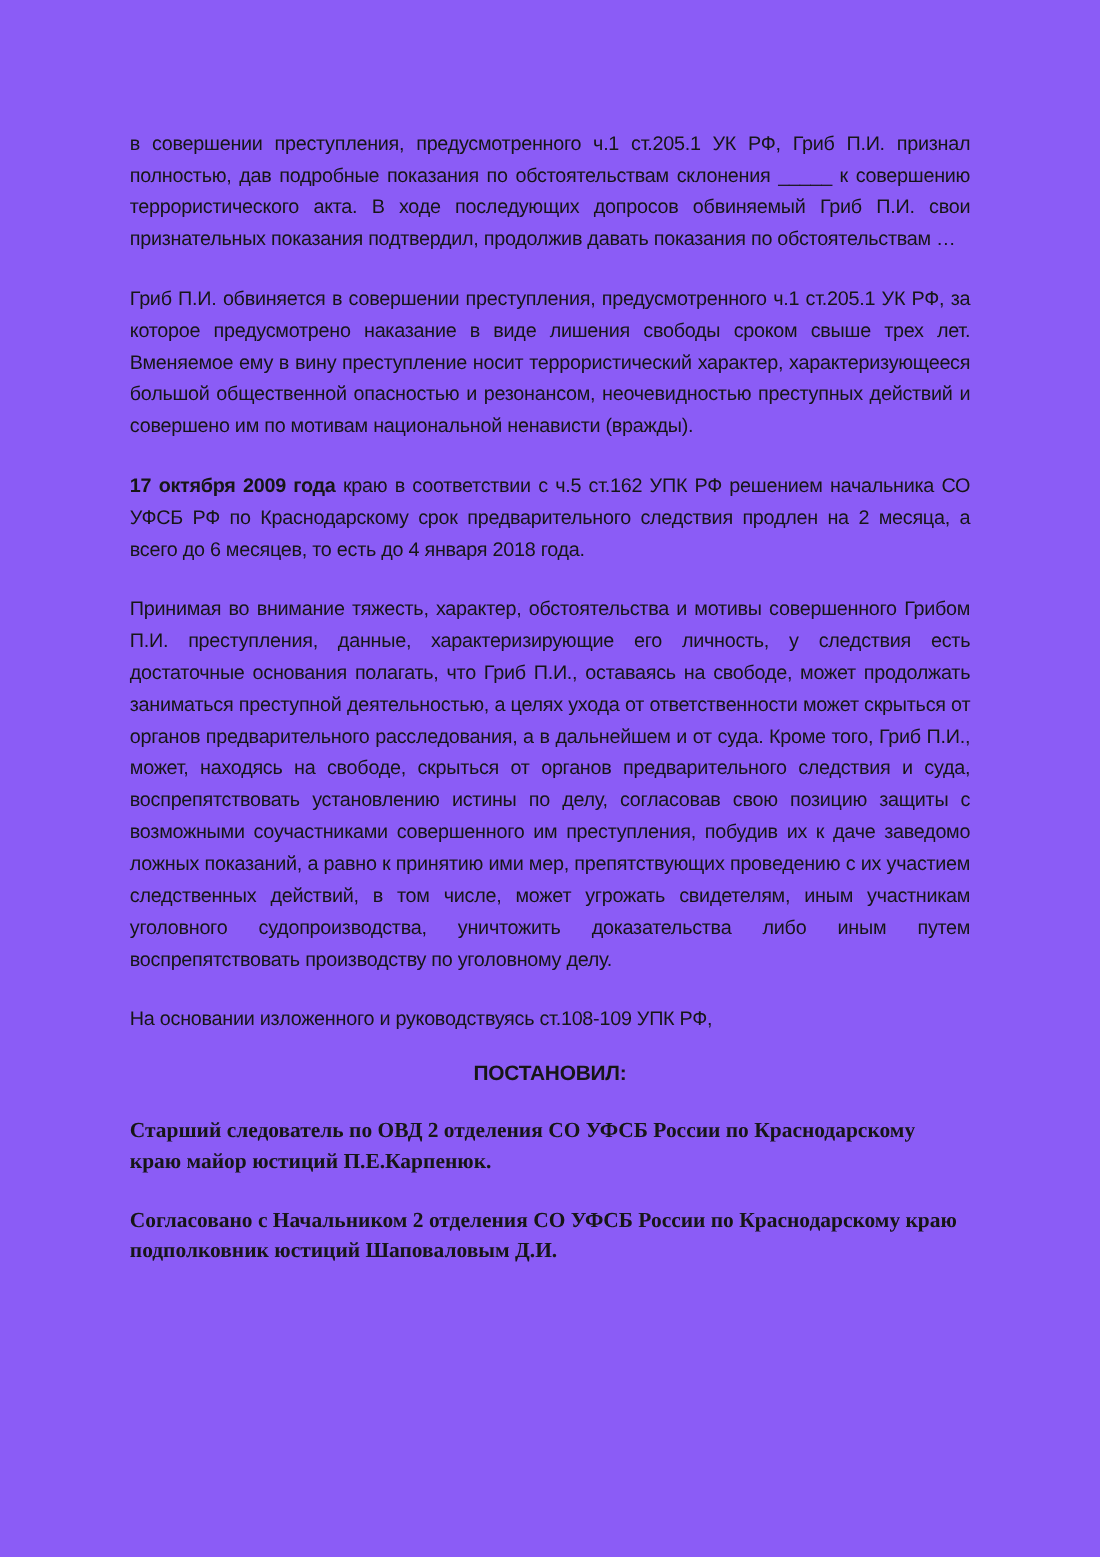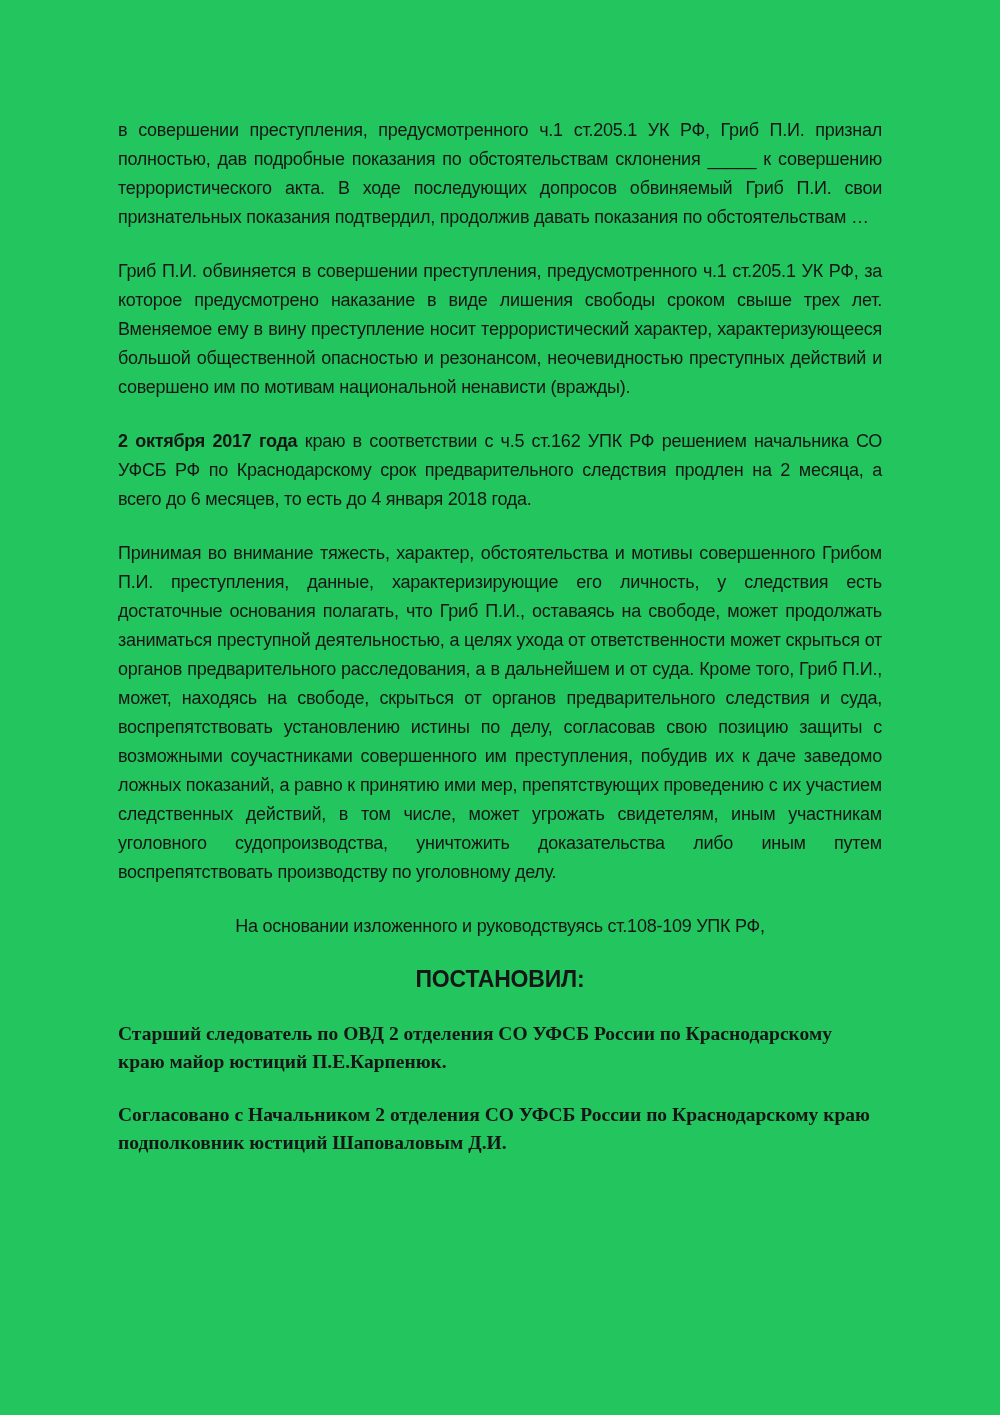--- a/index.html
+++ b/index.html
@@ -4,45 +4,45 @@
 <style>
   html, body {
     margin: 0;
     padding: 0;
     background: #ffffff;
   }
   .page {
     position: relative;
     width: 1000px;
     height: 1415px;
-    background: #22c55e;
+    background: #8b5cf6;
     overflow: hidden;
     box-sizing: border-box;
   }
   .content {
     padding: 116px 118px 0 118px;
     color: #161616;
   }
   p.sans {
     font-family: "Liberation Sans", "DejaVu Sans", sans-serif;
     font-size: 18px;
     line-height: 29px;
     letter-spacing: -0.25px;
     text-align: justify;
     margin: 0 0 25px 0;
   }
   p.sans.single {
-    text-align: center;
+    text-align: left;
   }
   .b {
     font-weight: bold;
   }
   .resolution {
     font-family: "Liberation Sans", "DejaVu Sans", sans-serif;
-    font-size: 23px;
+    font-size: 19px;
     font-weight: bold;
     text-align: center;
     letter-spacing: -0.2px;
     margin: 16px 0 27px 0;
   }
   p.serif {
     font-family: "Liberation Serif", "DejaVu Serif", serif;
     font-size: 19.5px;
     line-height: 27.5px;
     text-align: justify;
@@ -58,21 +58,21 @@
 
 <div class="page">
   <div class="content">
 
     <p class="sans">в совершении преступления, предусмотренного ч.1 ст.205.1 УК РФ, Гриб П.И. признал полностью, дав подробные показания по обстоятельствам склонения _____ к совершению террористического акта. В ходе последующих допросов обвиняемый Гриб П.И. свои признательных показания подтвердил, продолжив давать показания по обстоятельствам …</p>
 
 
     <p class="sans">Гриб П.И. обвиняется в совершении преступления, предусмотренного ч.1 ст.205.1 УК РФ, за которое предусмотрено наказание в виде лишения свободы сроком свыше трех лет. Вменяемое ему в вину преступление носит террористический характер, характеризующееся большой общественной опасностью и резонансом, неочевидностью преступных действий и совершено им по мотивам национальной ненависти (вражды).</p>
 
 
-    <p class="sans"><span class="b">2 октября 2017 года</span><span> краю в соответствии с ч.5 ст.162 УПК РФ решением начальника СО УФСБ РФ по Краснодарскому срок предварительного следствия продлен на 2 месяца, а всего до 6 месяцев, то есть до 4 января 2018 года.</span></p>
+    <p class="sans"><span class="b">17 октября 2009 года</span><span> краю в соответствии с ч.5 ст.162 УПК РФ решением начальника СО УФСБ РФ по Краснодарскому срок предварительного следствия продлен на 2 месяца, а всего до 6 месяцев, то есть до 4 января 2018 года.</span></p>
 
     <p class="sans">Принимая во внимание тяжесть, характер, обстоятельства и мотивы совершенного Грибом П.И. преступления, данные, характеризирующие его личность, у следствия есть достаточные основания полагать, что Гриб П.И., оставаясь на свободе, может продолжать заниматься преступной деятельностью, а целях ухода от ответственности может скрыться от органов предварительного расследования, а в дальнейшем и от суда. Кроме того, Гриб П.И., может, находясь на свободе, скрыться от органов предварительного следствия и суда, воспрепятствовать установлению истины по делу, согласовав свою позицию защиты с возможными соучастниками совершенного им преступления, побудив их к даче заведомо ложных показаний, а равно к принятию ими мер, препятствующих проведению с их участием следственных действий, в том числе, может угрожать свидетелям, иным участникам уголовного судопроизводства, уничтожить доказательства либо иным путем воспрепятствовать производству по уголовному делу.</p>
 
     <p class="sans single">На основании изложенного и руководствуясь ст.108-109 УПК РФ,</p>
 
     <div class="resolution">ПОСТАНОВИЛ:</div>
 
 
     <p class="serif b">Старший следователь по ОВД 2 отделения СО УФСБ России по Краснодарскому краю майор юстиций П.Е.Карпенюк.</p>
 

